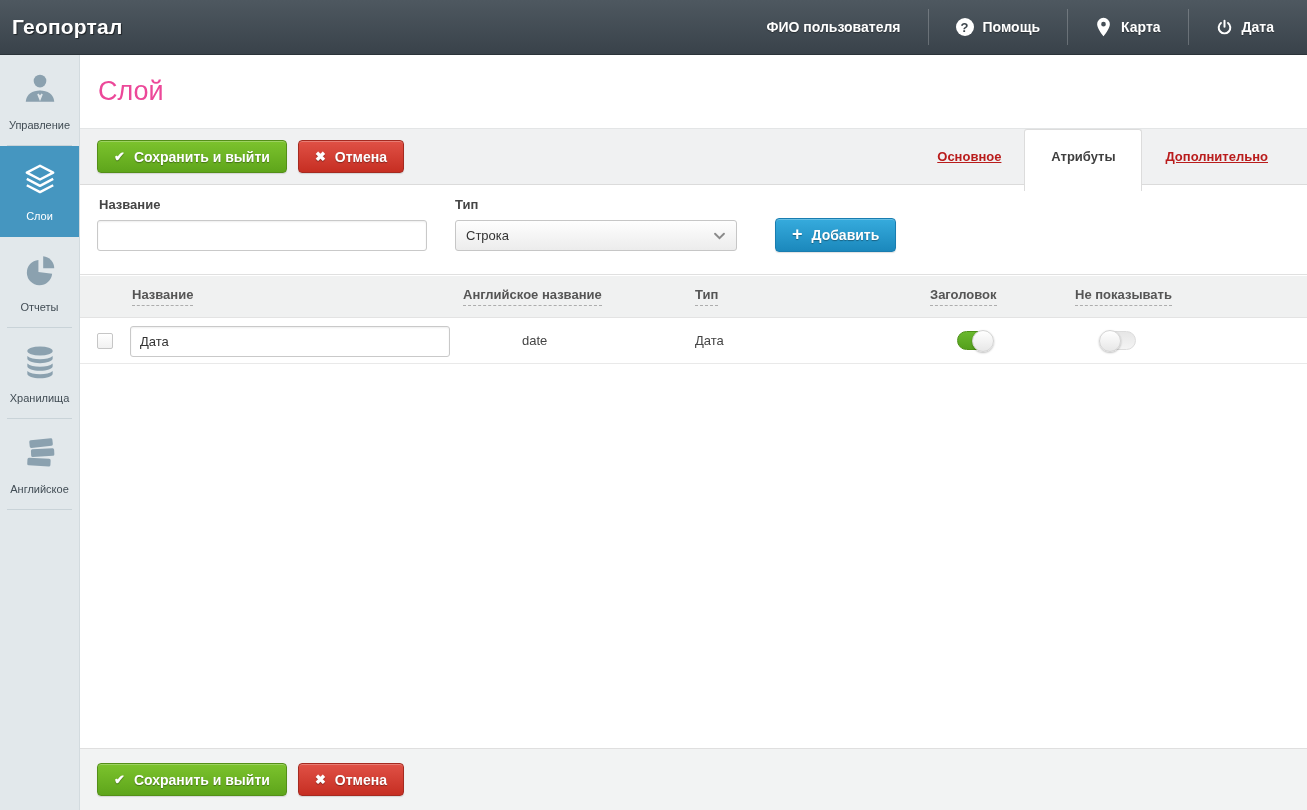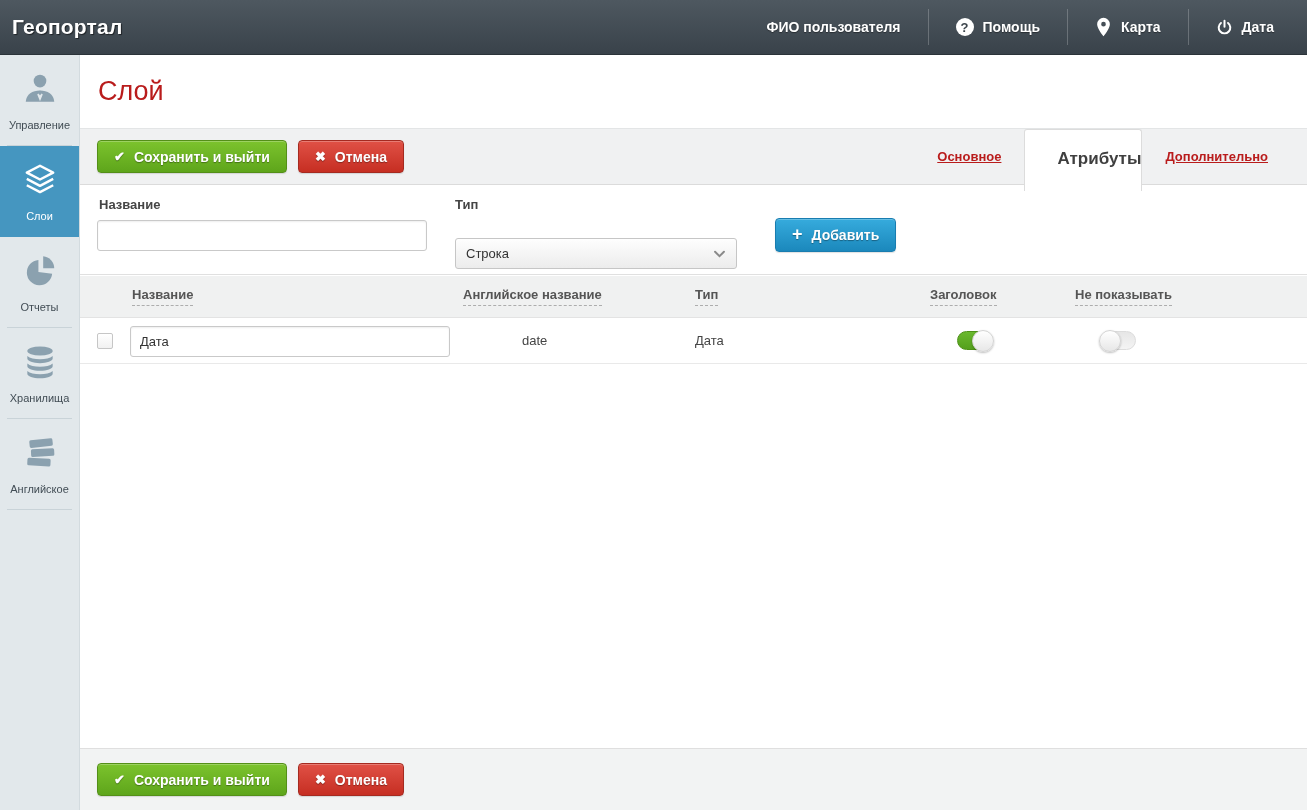--- a/index.html
+++ b/index.html
@@ -31,21 +31,21 @@
   .sb-label { font-size:11px; color:#414c54; }
   .sb-item.active { background:#4596c0; }
   .sb-item.active::after { background:transparent; }
   .sb-item.active .sb-label { color:#fff; }
 
   
   .main { position:absolute; left:80px; top:55px; width:1227px; height:755px; background:#fff; }
 
   .title-bar { position:absolute; left:0; top:0; right:0; height:73px;
     display:flex; align-items:center; padding-left:18px; background:#fff; }
-  .page-title { font-size:27px; color:#b91c1c; }
+  .page-title { font-size:27px; color:#ec4899; }
 
   .toolbar { position:absolute; left:0; top:73px; right:0; height:57px;
     background:#f0f1f2; border-top:1px solid #e3e5e6; border-bottom:1px solid #dbdbdb;
     display:flex; align-items:center; padding-left:17px; z-index:3; overflow:visible; }
 
   .btn { display:inline-flex; align-items:center; gap:9px; height:33px; padding:0 16px;
     border-radius:4px; font-size:14px; font-weight:bold; color:#fff;
     text-shadow:0 1px 1px rgba(0,0,0,.35); cursor:pointer;
     box-shadow:inset 0 1px 0 rgba(255,255,255,.25), 0 1px 1px rgba(0,0,0,.12); }
   .btn + .btn { margin-left:11px; }
@@ -54,22 +54,22 @@
   .btn-blue  { background:linear-gradient(#36abdd,#1b88bc); border:1px solid #197db0; }
   .btn .ic { font-size:13px; line-height:1; }
   .btn .ic-plus { font-size:18px; font-weight:bold; line-height:1; margin-top:-2px; }
 
   .tabs { position:absolute; right:39px; top:0; height:100%;
     display:flex; align-items:center; }
   .tab-link { color:#b91c1c; font-size:13px; font-weight:bold; text-decoration:underline;
     cursor:pointer; }
   .tab-active { width:118px; height:62px; margin:0 23px; position:relative; top:3px;
     background:#fff; border:1px solid #dcdcdc; border-bottom:none; border-radius:3px 3px 0 0;
-    display:flex; align-items:flex-start; justify-content:flex-end; padding-top:19px;
-    font-size:17px; font-weight:bold; color:#3f3f3f; cursor:default; }
+    display:flex; align-items:flex-start; justify-content:center; padding-top:19px;
+    font-size:13px; font-weight:bold; color:#3f3f3f; cursor:default; }
 
   .form-sec { position:absolute; left:0; top:130px; right:0; height:90px; background:#fff;
     border-bottom:1px solid #e0e0e0; z-index:1; }
   .fld-label { position:absolute; font-size:13px; font-weight:bold; color:#454545; }
   .txt-input { position:absolute; border:1px solid #c9c9c9; border-radius:3px; background:#fff;
     box-shadow:inset 0 1px 2px rgba(0,0,0,.07); font-size:13px; color:#333; padding:0 9px;
     font-family:"Liberation Sans", sans-serif; }
   .select { position:absolute; border:1px solid #c6c6c6; border-radius:3px;
     background:linear-gradient(#fefefe,#ececec); display:flex; align-items:center;
     justify-content:space-between; padding:0 10px; font-size:13px; color:#333; cursor:pointer; }
@@ -210,21 +210,21 @@
       </div>
       <span class="tab-link">Дополнительно</span>
     </div>
   </div>
 
   <div class="form-sec">
     <label class="fld-label" style="left:19px; top:12px;">Название</label>
     <input class="txt-input" style="left: 17px; top: 35px; width: 330px; height: 31px;" value="">
 
     <label class="fld-label" style="left:375px; top:12px;">Тип</label>
-    <div class="select" style="left:375px; top:35px; width:282px; height:31px;margin-top:18px;">
+    <div class="select" style="left:375px; top:35px; width:282px; height:31px;">
       <span>Строка</span>
       <span style="display:flex;">
         <svg width="13" height="8" viewBox="0 0 14 9" fill="none" stroke="#8a8a8a" stroke-width="2.2" stroke-linecap="round">
             <path d="M2 2l5 5 5-5"></path>
           </svg>
       </span>
     </div>
 
     <button class="btn btn-blue" style="position:absolute; left:695px; top:33px; height:34px;">
       <span class="ic-plus">+</span>

